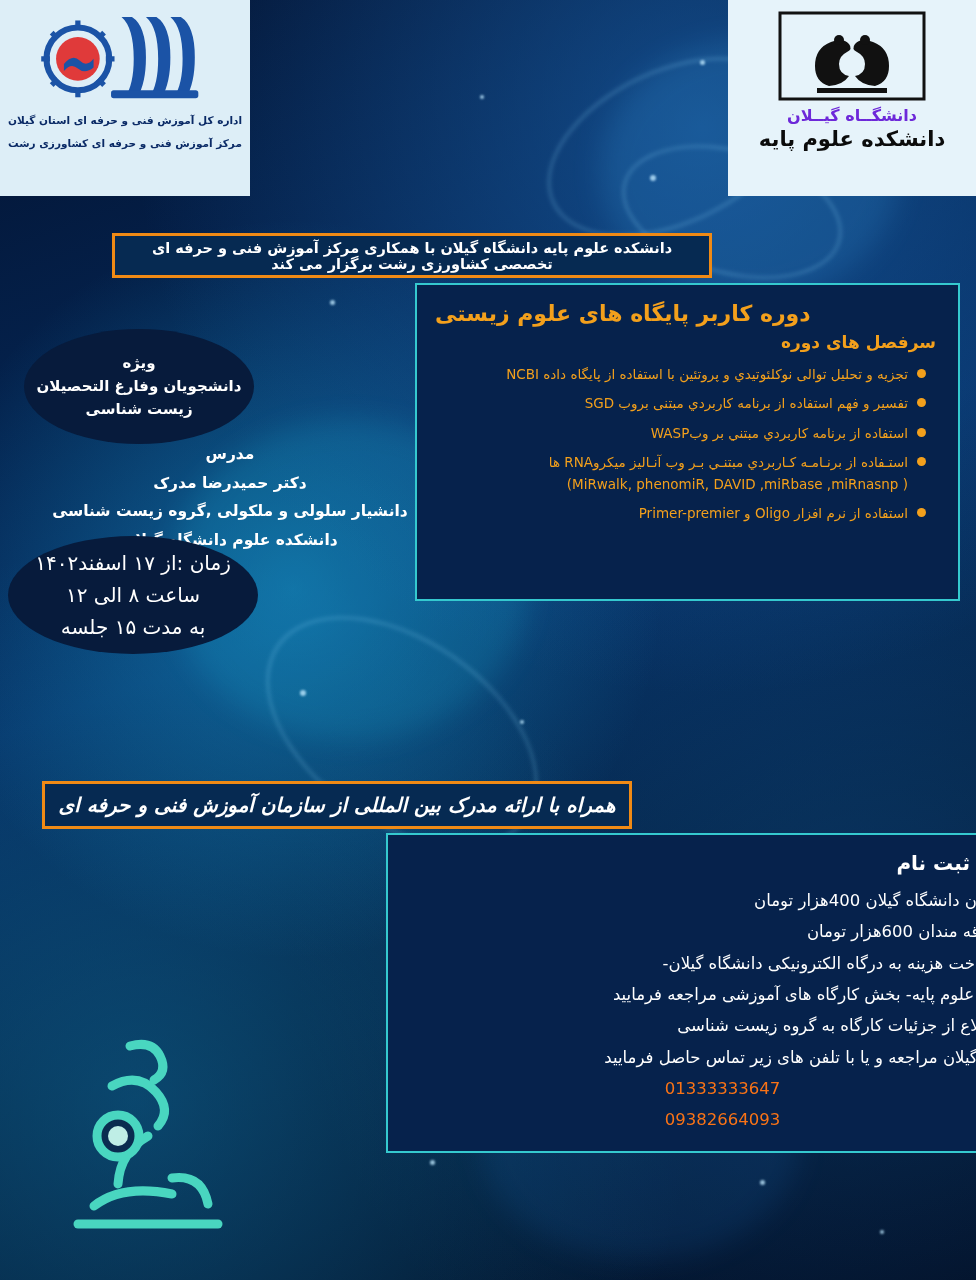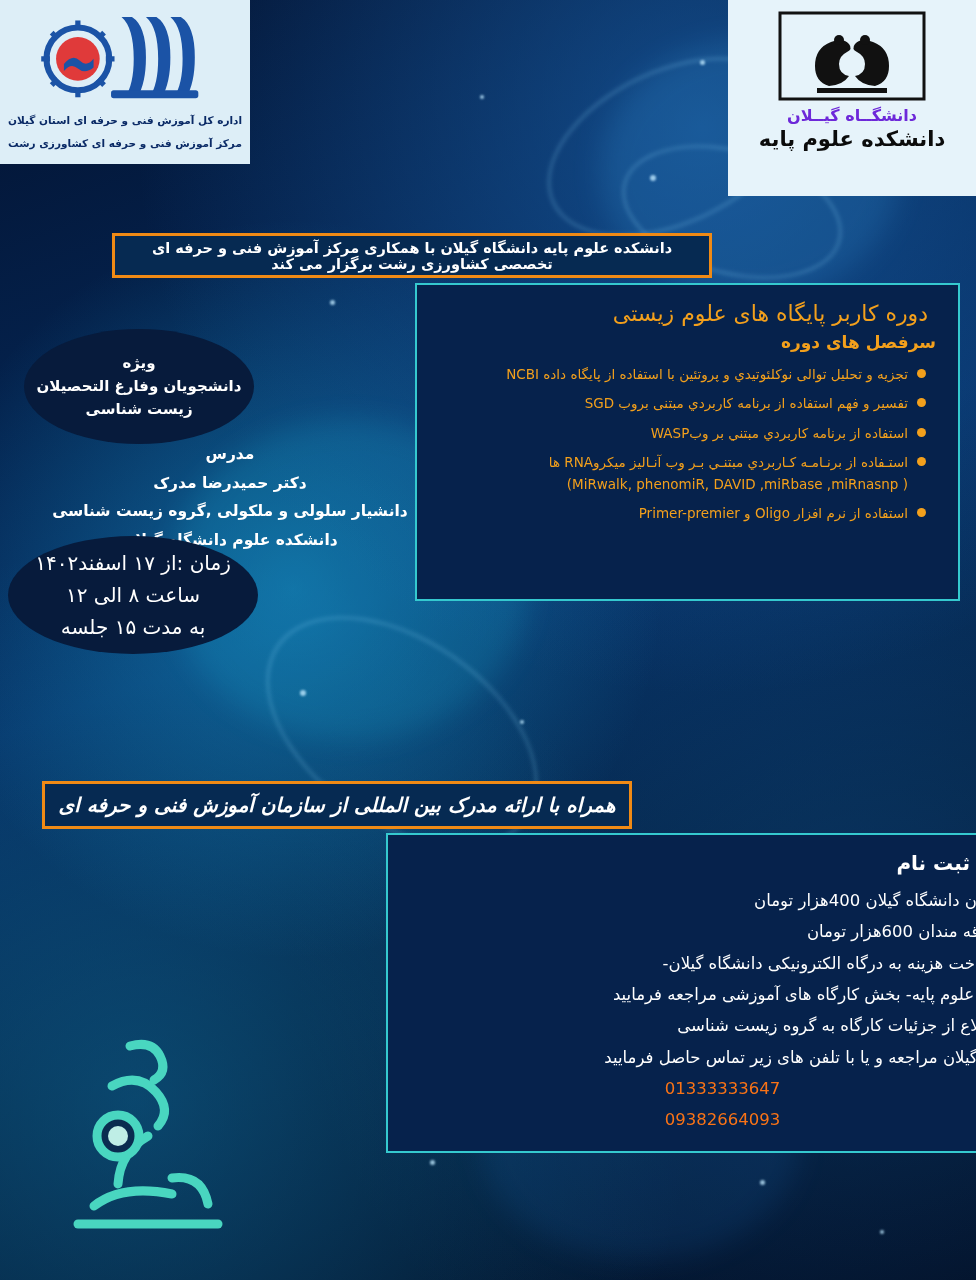--- a/index.html
+++ b/index.html
@@ -20,21 +20,21 @@
       radial-gradient(circle at 88% 72%, rgba(18,90,160,0.35) 0%, rgba(3,12,32,0.0) 45%),
       linear-gradient(160deg,#031230 0%,#04224d 25%,#062f63 45%,#04203f 68%,#020c20 100%);
   }
   
   .streak{position:absolute;border-radius:50%;filter:blur(14px);opacity:.5;}
   .dot{position:absolute;border-radius:50%;background:#bfe9ff;filter:blur(1px);opacity:.8;}
   .helix{position:absolute;border:2px solid rgba(150,220,255,.35);border-radius:50%;filter:blur(2px);}
 
   
   .logo-left{
-    position:absolute;left:0;top:0;width:250px;height:164px;
+    position:absolute;left:0;top:0;width:250px;height:196px;
     background:#ddeef7;
     display:flex;flex-direction:column;align-items:center;justify-content:flex-start;
     padding-top:6px;box-sizing:border-box;
   }
   .logo-left .mark{width:176px;height:96px;margin-top:4px;}
   .logo-left .cap{
     color:#0a2a66;font-size:10.5px;line-height:1.65;text-align:center;
     font-weight:bold;margin-top:6px;padding:0 6px;
   }
   .logo-right{
@@ -63,21 +63,21 @@
 
   
   .box{
     position:absolute;
     background:#06224c;
     border:2px solid #35c9cf;
     box-sizing:border-box;
   }
   #course-box{left:415px;top:283px;width:545px;height:318px;padding:14px 18px 10px 18px;}
   #course-title{
-    color:#f3a01c;font-size:22px;font-weight:normal;text-align:right;margin:2px 12px 6px 0;
+    color:#f3a01c;font-size:22px;font-weight:bold;text-align:left;margin:2px 12px 6px 0;
   }
   #course-sub{
     color:#f3a01c;font-size:17px;font-weight:bold;text-align:right;margin:0 4px 8px 0;
   }
   ul.topics{list-style:none;margin:12px;padding:0;}
   ul.topics li{
     position:relative;color:#f3a01c;font-size:13.5px;line-height:1.5;
     text-align:right;padding-right:20px;margin-bottom:9px;
   }
   ul.topics li .bullet{

